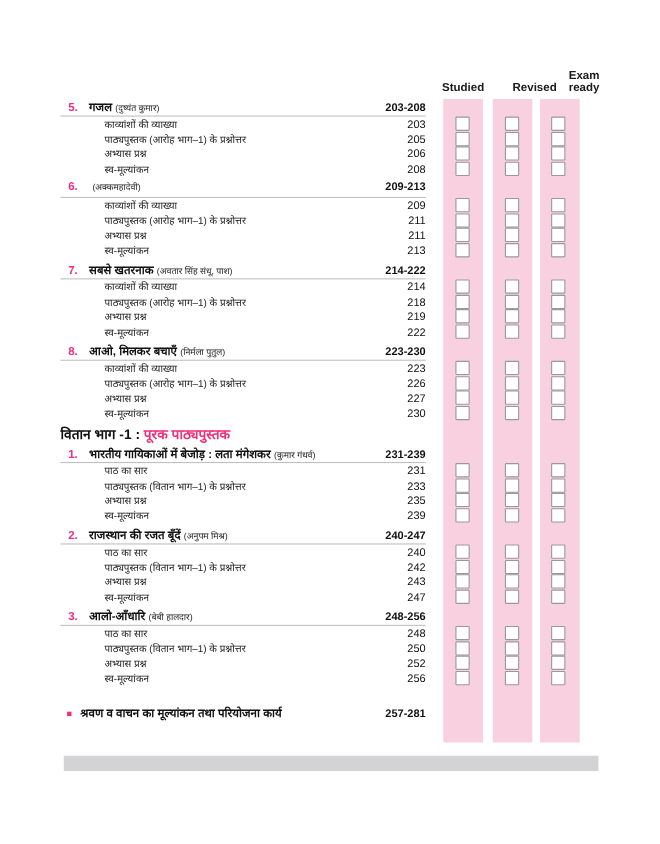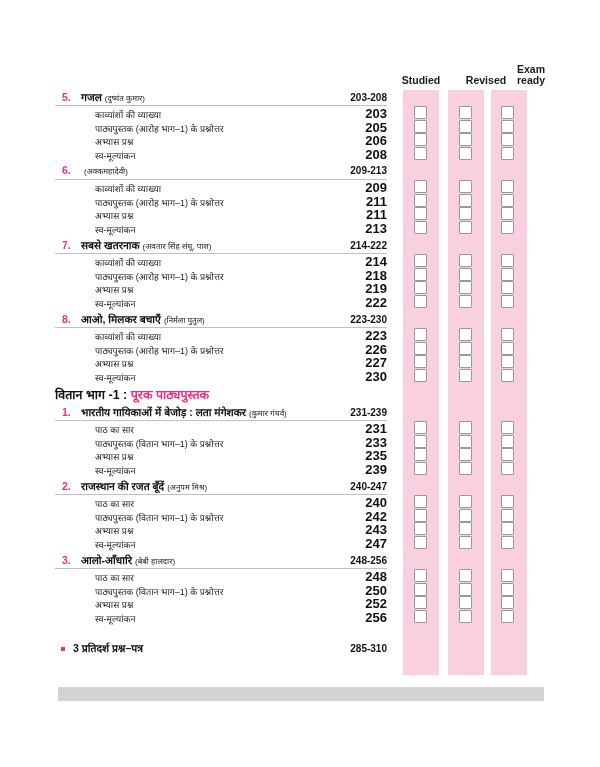--- a/index.html
+++ b/index.html
@@ -23,21 +23,21 @@
   .spacer{flex:1 1 0;min-width:2px;}
   .chapter-block{margin-bottom:4px;}
   .title-row{height:16px;}
   .title-main{border-bottom:1px solid #c0c0c0;height:15px;}
   .num{flex:0 0 19px;padding-left:7px;color:#ee2f7e;font-weight:bold;font-size:10.5px;white-space:nowrap;}
   .title{font-weight:bold;font-size:10.5px;color:#111;white-space:nowrap;}
   .author{font-size:8px;color:#222;margin-left:3px;white-space:nowrap;}
   .pages{font-weight:bold;font-size:10px;color:#111;white-space:nowrap;}
   .sub-row{height:13.5px;text-align:right;}
   .sub-label{font-size:9px;color:#222;padding-left:40px;white-space:nowrap;}
-  .sub-page{font-weight:bold;font-size:13px;color:#111;}
+  .sub-page{font-weight:normal;font-size:10px;color:#111;}
   
   .cb{position:absolute;top:0px;width:11px;height:11px;background:#ffffff;
     border:1px solid #999999;border-radius:1px;}
   .cb1{left:359px}.cb2{left:404px}.cb3{left:446px}
   
   .section-header{height:18px;margin:1px 0 1px 0;font-size:12.5px;font-weight:bold;color:#111;white-space:nowrap;}
   .section-highlight{color:#ee2f7e;}
   
   .bullets-gap{height:14px;}
   .bullet-row{display:flex;align-items:baseline;width:332px;height:17px;}
@@ -413,20 +413,20 @@
             <span class="sub-page">256</span>
           </div>
           <span class="cb cb1"></span>
           <span class="cb cb2"></span>
           <span class="cb cb3"></span>
         </div>
       </div>
       <div class="bullets-gap"></div>
       <div class="bullet-row">
         <span class="bullet-marker"></span>
-        <span class="bullet-label">3 प्रतिदर्श प्रश्न–पत्र</span>
+        <span class="bullet-label">श्रवण व वाचन का मूल्यांकन तथा परियोजना कार्य</span>
         <span class="spacer"></span>
-        <span class="bullet-pages">285-310</span>
+        <span class="bullet-pages">257-281</span>
       </div>
     </div>
 
   <div class="gray-bar"></div>
 </div>
 
 </body></html>

